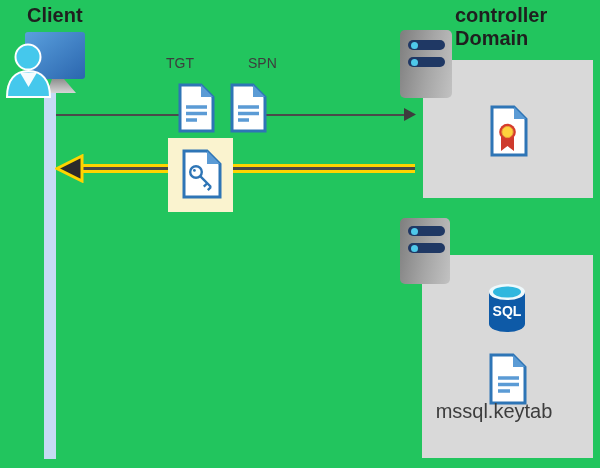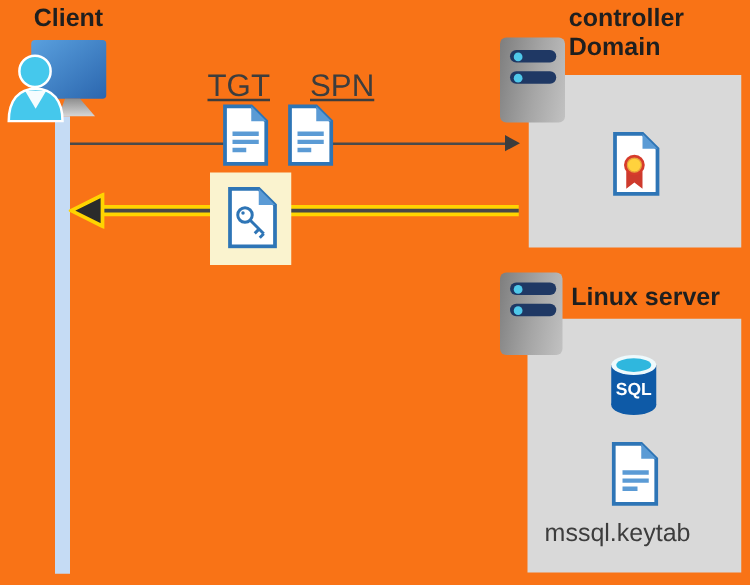--- a/index.html
+++ b/index.html
@@ -1,22 +1,22 @@
 <!DOCTYPE html>
 <html><head>
 <meta charset="utf-8">
 <style>
   html,body{margin:0;padding:0;background:#fff;}
   #stage{
-    position:relative;width:600px;height:468px;background:#f97316;overflow:hidden;
+    position:relative;width:600px;height:468px;background:#22c55e;overflow:hidden;
     font-family:"Liberation Sans", sans-serif;
   }
   .abs{position:absolute;}
   .heading{font-weight:700;font-size:20px;color:#1f1f1f;line-height:23px;}
-  .ticket-label{font-size:25px;color:#3d3d3d;text-align:center;text-decoration:underline;}
+  .ticket-label{font-size:14px;color:#3d3d3d;}
   .file-label{font-size:20px;color:#3d3d3d;text-align:center;}
 
   
   #lifeline{left:44px;top:93px;width:12px;height:366px;background:#c5dbf4;z-index:1;}
 
   
   .gray-box{background:#d9d9d9;z-index:1;}
   #dc-box{left:423px;top:60px;width:170px;height:138px;}
   #linux-box{left:422px;top:255px;width:171px;height:203px;}
 
@@ -133,31 +133,30 @@
 
   <div class="abs server-tower" style="left:400px;top:218px;width:50px;height:66px;">
     <div class="server-bar" style="top:8px;">
         <div class="server-dot"></div>
       </div>
     <div class="server-bar" style="top:25px;">
         <div class="server-dot"></div>
       </div>
   </div>
 
-  <div class="abs heading label" style="left:457px;top:227px;">Linux server</div>
 
   <svg class="abs icon" style="left:487px;top:283px;" width="40" height="50" viewBox="0 0 40 50">
     <rect x="2" y="9" width="36" height="32" fill="#0e5aa7"></rect>
     <ellipse cx="20" cy="41" rx="18" ry="8" fill="#0e5aa7"></ellipse>
     <ellipse cx="20" cy="9" rx="18" ry="8" fill="#eef9fc"></ellipse>
     <ellipse cx="20" cy="9" rx="14" ry="5.5" fill="#2fb7de"></ellipse>
     <text x="20" y="33" text-anchor="middle" font-size="14" font-weight="700" fill="#ffffff" font-family="Liberation Sans, sans-serif">SQL</text>
   </svg>
 
   <svg class="abs icon" style="left:489px;top:353px;" width="38" height="52" viewBox="0 0 38 52">
     <path d="M2,2 H24 L36,14 V50 H2 Z" fill="#ffffff" stroke="#2e75b6" stroke-width="3"></path>
     <polygon points="24,2 24,14 36,14" fill="#5b9bd5"></polygon>
     <path d="M9,25 H30 M9,31.5 H30 M9,38 H21" stroke="#5b9bd5" stroke-width="3.5"></path>
   </svg>
 
-  <div class="abs file-label label" style="left:422px;top:416px;width:144px;text-align:center;">mssql.keytab</div>
+  <div class="abs file-label label" style="left:422px;top:400px;width:144px;text-align:center;">mssql.keytab</div>
 
 </div>
 
 </body></html>

